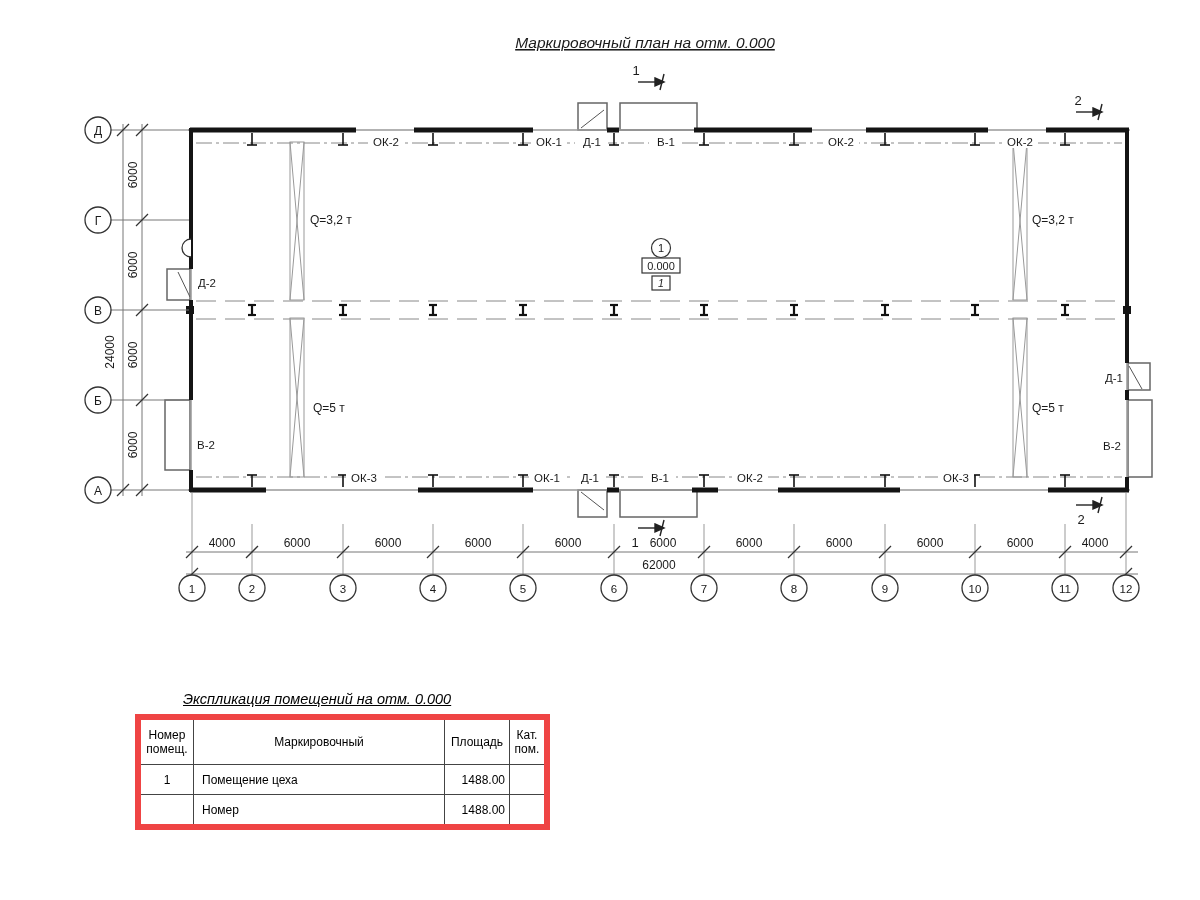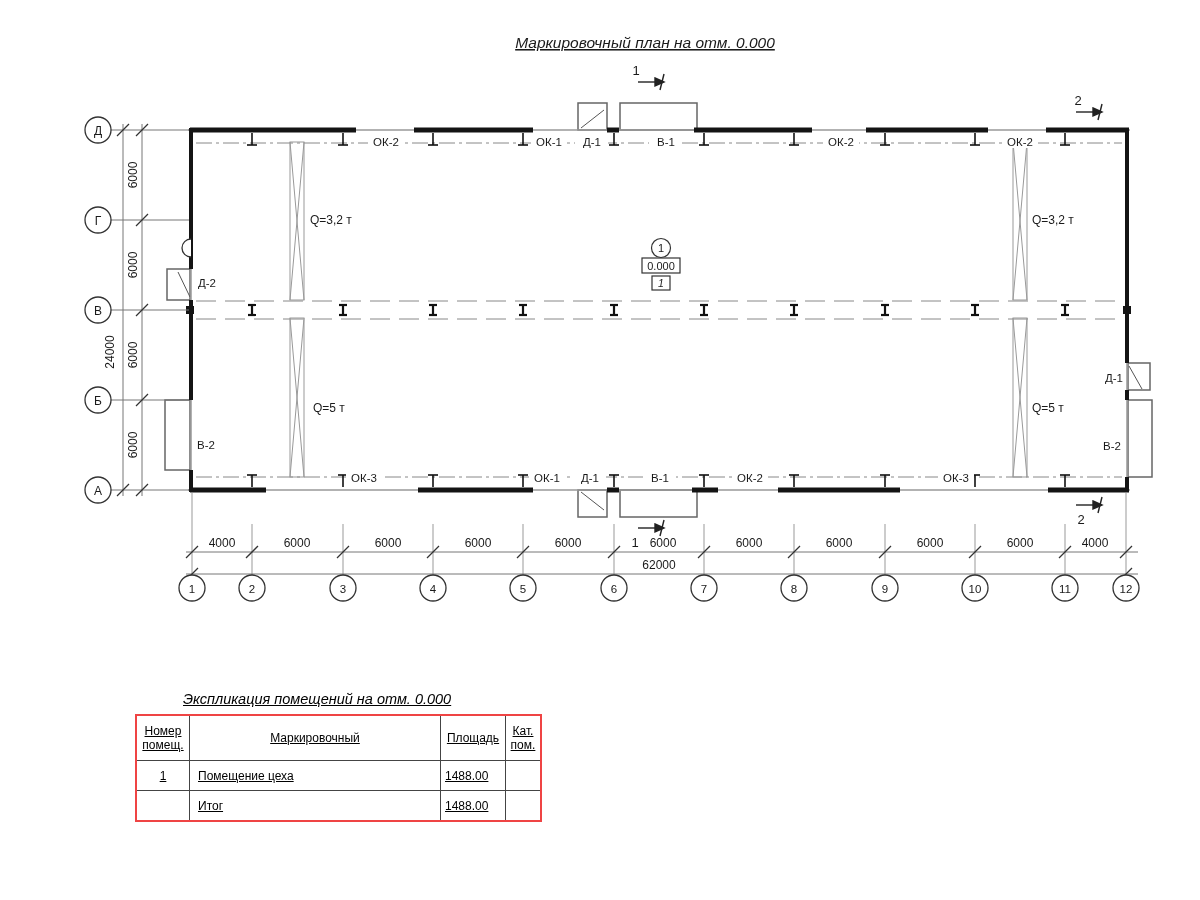--- a/index.html
+++ b/index.html
@@ -1,27 +1,27 @@
 <!DOCTYPE html>
 <html><head>
 <meta charset="utf-8">
 <style>
   html,body{margin:0;padding:0;background:#fff;}
   .canvas{position:relative;width:1200px;height:900px;background:#fff;overflow:hidden;
           font-family:"Liberation Sans",sans-serif;color:#000000;}
   svg text{font-family:"Liberation Sans",sans-serif;fill:#1a1a1a;}
   .expl{position:absolute;left:135px;top:691px;width:378px;font-size:12px;}
   .expl-title{font-style:italic;font-size:14.5px;text-decoration:underline;margin:0 0 7px 48px;display:inline-block;text-align:right;}
-  .expl table{border-collapse:collapse;width:374px;border:2px solid #ef4444;table-layout:fixed;text-decoration:underline;}
+  .expl table{border-collapse:collapse;width:374px;border:6px solid #ef4444;table-layout:fixed;}
   .expl th,.expl td{border:1px solid #444;padding:1px 4px;font-weight:normal;font-size:12px;overflow:hidden;}
   .expl th{text-align:center;height:42px;}
   .expl td{height:27px;}
   .col-num{width:44px;text-align:center;}
   .col-name{width:242px;}
-  .col-area{width:56px;text-align:left;}
+  .col-area{width:56px;text-align:right;}
   .col-cat{width:26px;text-align:center;}
   td.cell-name{text-align:left;padding-left:8px;}
 </style>
 </head>
 <body>
 
 <div class="canvas">
 
 <svg width="1200" height="660" viewBox="0 0 1200 660">
   <defs>
@@ -344,21 +344,21 @@
       <th class="col-cat">Кат. пом.</th>
     </tr>
     <tr>
       <td class="col-num">1</td>
       <td class="col-name cell-name">Помещение цеха</td>
       <td class="col-area">1488.00</td>
       <td class="col-cat"></td>
     </tr>
     <tr>
       <td class="col-num"></td>
-      <td class="col-name cell-name">Итог</td>
+      <td class="col-name cell-name">Номер</td>
       <td class="col-area">1488.00</td>
       <td class="col-cat"></td>
     </tr>
   </tbody>
       </table>
 </div>
 
 </div>
 
 </body></html>

